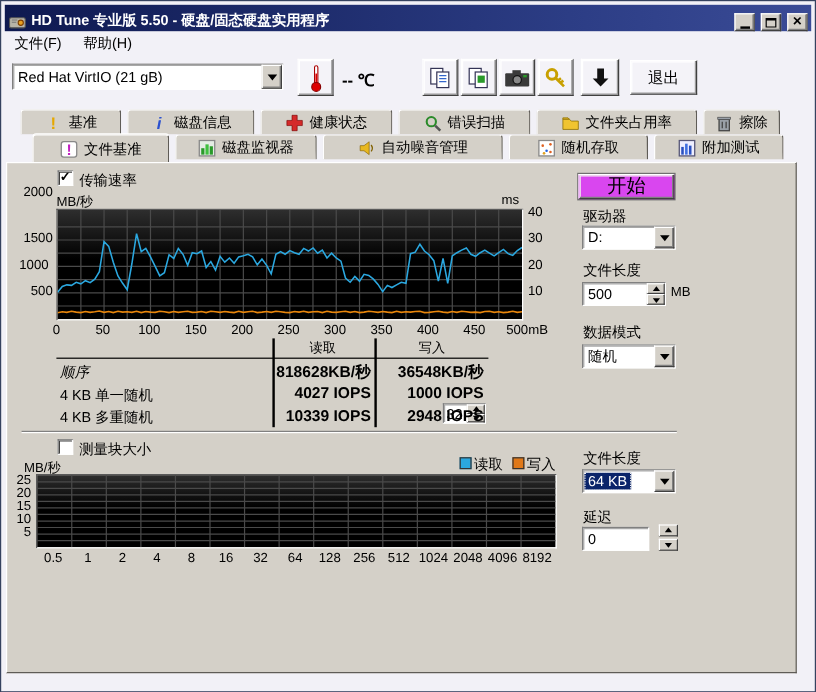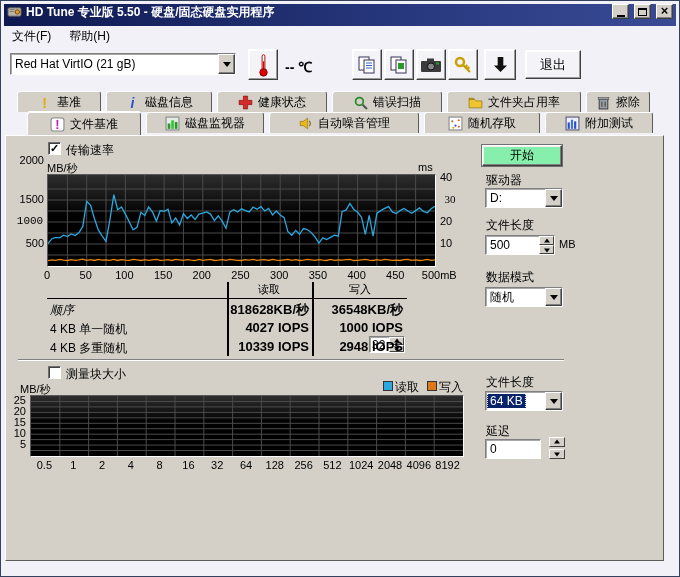--- a/index.html
+++ b/index.html
@@ -1,21 +1,21 @@
 <!DOCTYPE html>
 <html><head>
 <meta charset="utf-8">
 <style>
   * { margin:0; padding:0; box-sizing:border-box; }
   body { font-family:"Liberation Sans", sans-serif; background:#888; }
   .window { width:680px; height:577px; background:#f2f1f7; border:1px solid #35425f;
             padding:3px; position:relative; overflow:hidden; }
   
   .titlebar { height:22px; background:linear-gradient(90deg,#0e1950,#2c3d85 70%,#3a4b96);
-              display:flex; align-items:flex-start; padding:0 3px; gap:4px; }
+              display:flex; align-items:flex-end; padding:0 3px; gap:4px; }
   .title-text { color:#fff; font-weight:bold; font-size:12px; flex:1; white-space:nowrap; overflow:hidden; }
   .tb-btn { width:17px; height:15px; background:#d4d0c8; border:1px solid; margin-left:1px;
             border-color:#fff #404040 #404040 #fff; box-shadow:inset -1px -1px 0 #808080;
             display:flex; align-items:center; justify-content:center; font-size:11px; line-height:1; }
   .glyph-min { width:8px; height:2px; background:#000; margin-top:8px; }
   .glyph-max { width:9px; height:8px; border:1px solid #000; border-top-width:2px; }
   .glyph-close { font-weight:bold; font-size:13px; margin-top:-2px; }
   
   .menubar { height:20px; display:flex; align-items:center; gap:18px; padding:0 8px; font-size:12px; }
   .menu-item { cursor:default; }
@@ -51,23 +51,23 @@
       font-size:11px; font-weight:bold; line-height:11px; text-align:center; color:#000; }
   .chart { background:linear-gradient(180deg,#2e2e2e,#000 45%); border:1px solid;
            border-color:#5a5a5a #fff #fff #5a5a5a; }
   .chart svg { width:100%; height:100%; display:block; }
   .tick { position:absolute; font-size:11px; color:#000; white-space:nowrap; }
   .vline { position:absolute; width:2px; background:#000; }
   .hline { position:absolute; height:1px; background:#000; }
   .hline2 { position:absolute; height:1px; background:#808080; box-shadow:0 1px 0 #fff; }
   .tval { font-weight:bold; font-size:13px; text-align:right; position:absolute; white-space:nowrap; }
   .trlabel { font-size:12px; position:absolute; white-space:nowrap; }
-  .btn { background:#86efac; border:1px solid; border-color:#fff #404040 #404040 #fff;
+  .btn { background:#d946ef; border:1px solid; border-color:#fff #404040 #404040 #fff;
          box-shadow:inset -1px -1px 0 #808080, inset 1px 1px 0 #f2f1ed, 0 0 0 1px #707070;
-         font-size:12px; display:flex; align-items:center; justify-content:center; }
+         font-size:16px; display:flex; align-items:center; justify-content:center; }
   .spin { display:flex; flex-direction:column; width:15px; align-self:stretch; }
   .spin i { flex:1; background:#d4d0c8; border:1px solid; border-color:#fff #404040 #404040 #fff;
             position:relative; }
   .spin i::after { content:""; position:absolute; left:50%; top:50%; transform:translate(-50%,-50%);
                    border:3px solid transparent; }
   .spin i.up::after { border-bottom:4px solid #000; margin-top:-2px; }
   .spin i.dn::after { border-top:4px solid #000; margin-top:2px; }
   .sel { background:#0a246a; color:#fff; outline:1px dotted #f0f0f0; outline-offset:-1px; padding:1px 3px; }
   .legend { display:flex; gap:8px; align-items:center; font-size:12px; }
   .legend .sw { width:10px; height:10px; border:1px solid #333; display:inline-block; margin-right:2px; }
@@ -428,24 +428,24 @@
     <span class="abs lbl" style="left:480px;top:287px;">延迟</span>
     <div class="inputbox" style="left:479px;top:303px;width:56px;height:20px;">
       <span class="combo-text">0</span>
     </div>
     <div class="updown2" style="left:543px;top:301px;">
       <i class="up"></i>
       <i class="dn"></i>
     </div>
   <span class="tick" style="left: 10px; top: 18px; width: 28px; text-align: right;">2000</span>
       <span class="tick" style="left: 10px; top: 57px; width: 28px; text-align: right;">1500</span>
-      <span class="tick" style="left: 10px; top: 79px; width: 28px; text-align: center; font-family: Liberation Mono, monospace;">1000</span>
+      <span class="tick" style="left: 10px; top: 79px; width: 28px; text-align: left;">1000</span>
       <span class="tick" style="left: 10px; top: 101px; width: 28px; text-align: right;">500</span>
       <span class="tick" style="left: 434px; top: 35px; width: 20px; text-align: left;">40</span>
-      <span class="tick" style="left: 434px; top: 57px; width: 20px; text-align: center; font-family: Liberation Serif, serif;">30</span>
+      <span class="tick" style="left: 434px; top: 57px; width: 20px; text-align: left;">30</span>
       <span class="tick" style="left: 434px; top: 79px; width: 20px; text-align: left;">20</span>
       <span class="tick" style="left: 434px; top: 101px; width: 20px; text-align: left;">10</span>
       <span class="tick" style="left: 41px; top: 133px; transform: translateX(-50%);">0</span>
       <span class="tick" style="left: 79.7px; top: 133px; transform: translateX(-50%);">50</span>
       <span class="tick" style="left: 118.4px; top: 133px; transform: translateX(-50%);">100</span>
       <span class="tick" style="left: 157.1px; top: 133px; transform: translateX(-50%);">150</span>
       <span class="tick" style="left: 195.8px; top: 133px; transform: translateX(-50%);">200</span>
       <span class="tick" style="left: 234.5px; top: 133px; transform: translateX(-50%);">250</span>
       <span class="tick" style="left: 273.2px; top: 133px; transform: translateX(-50%);">300</span>
       <span class="tick" style="left: 311.9px; top: 133px; transform: translateX(-50%);">350</span>

